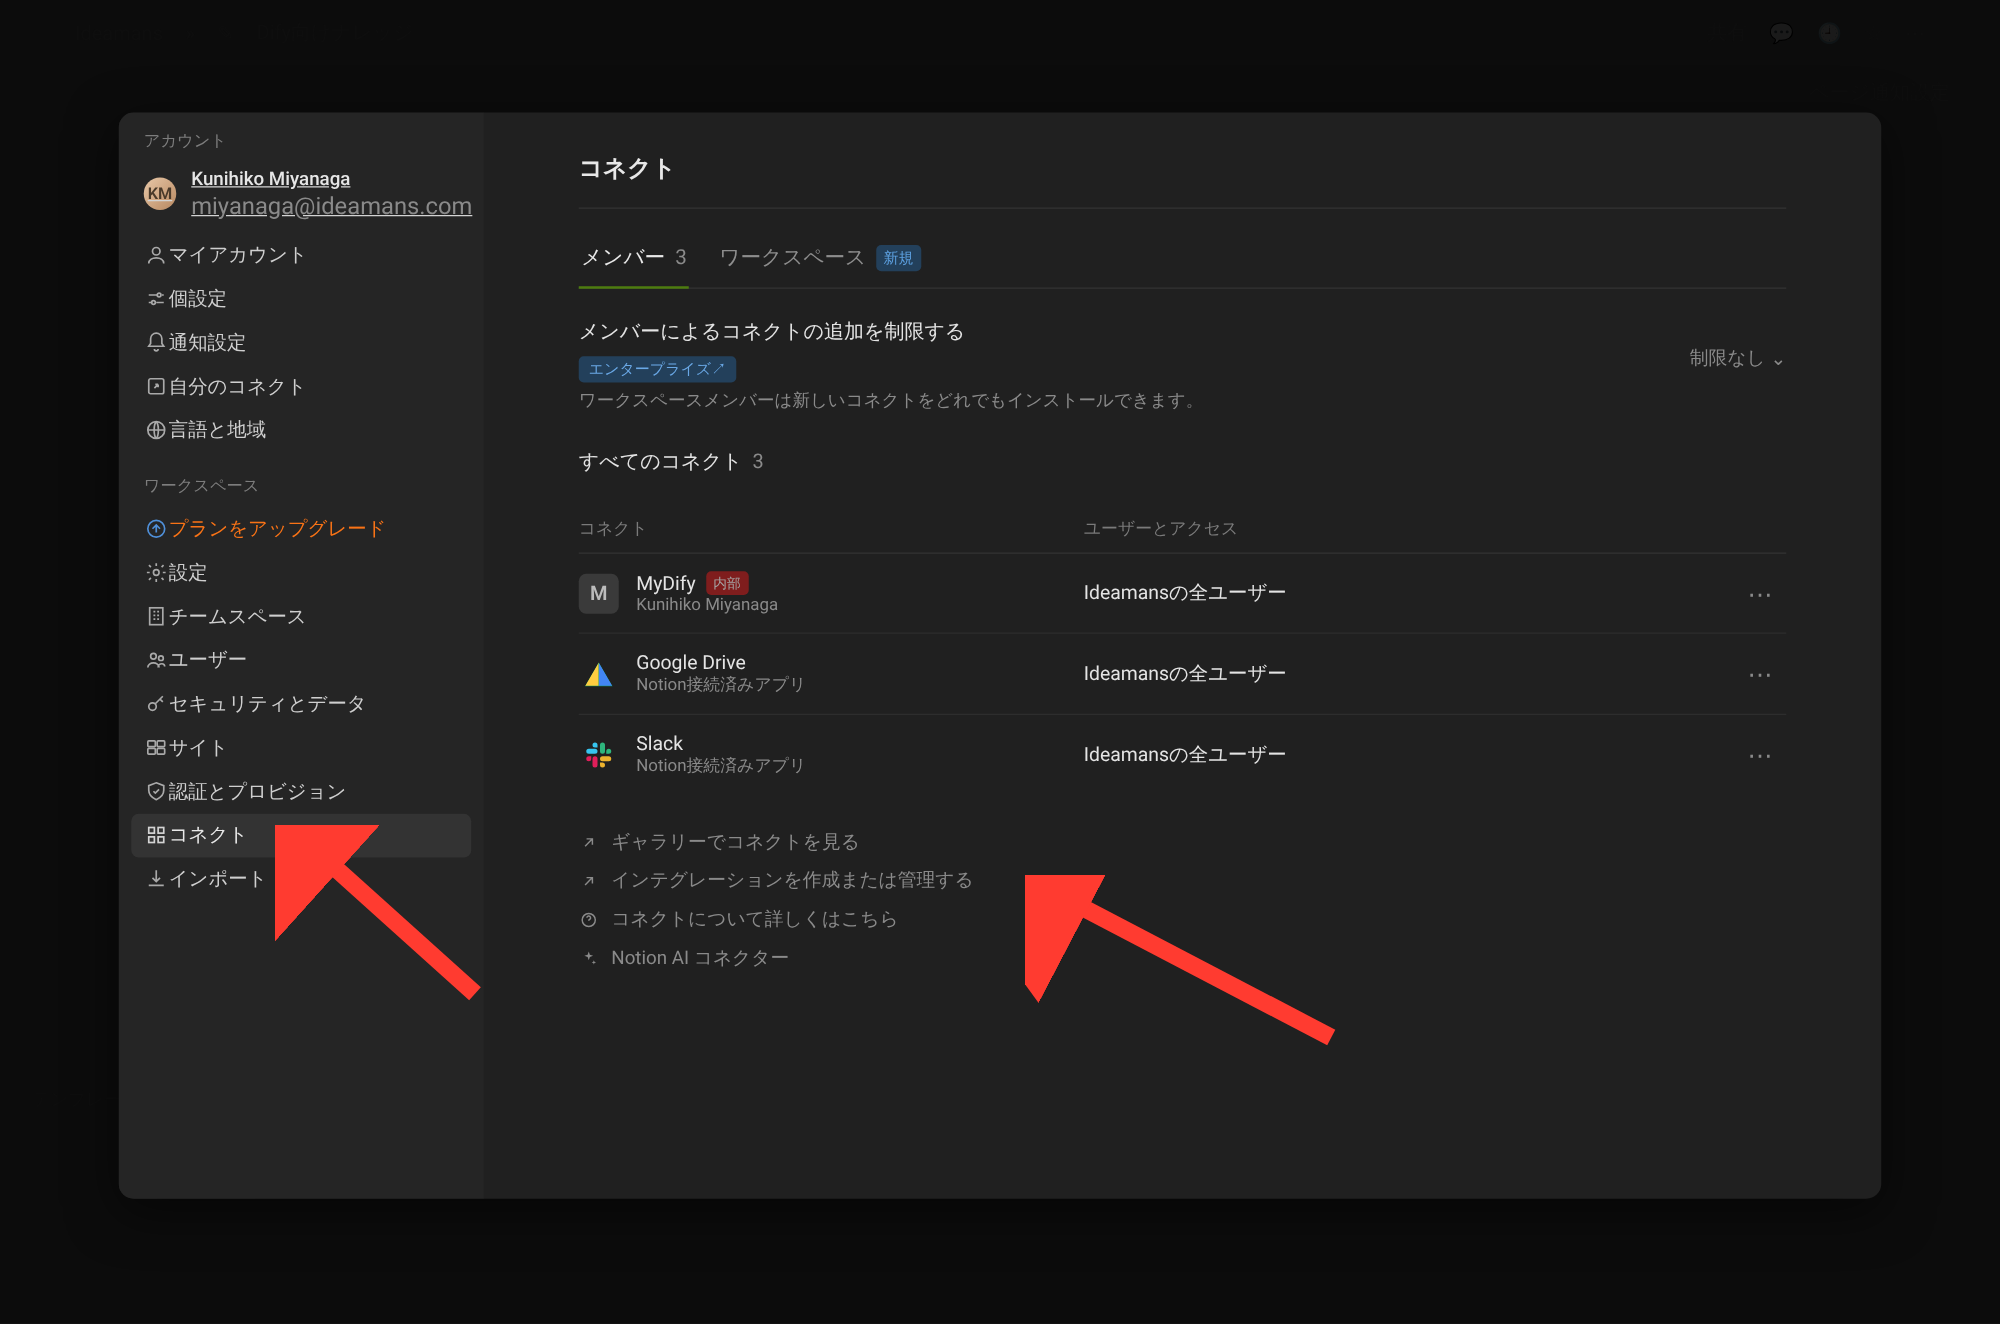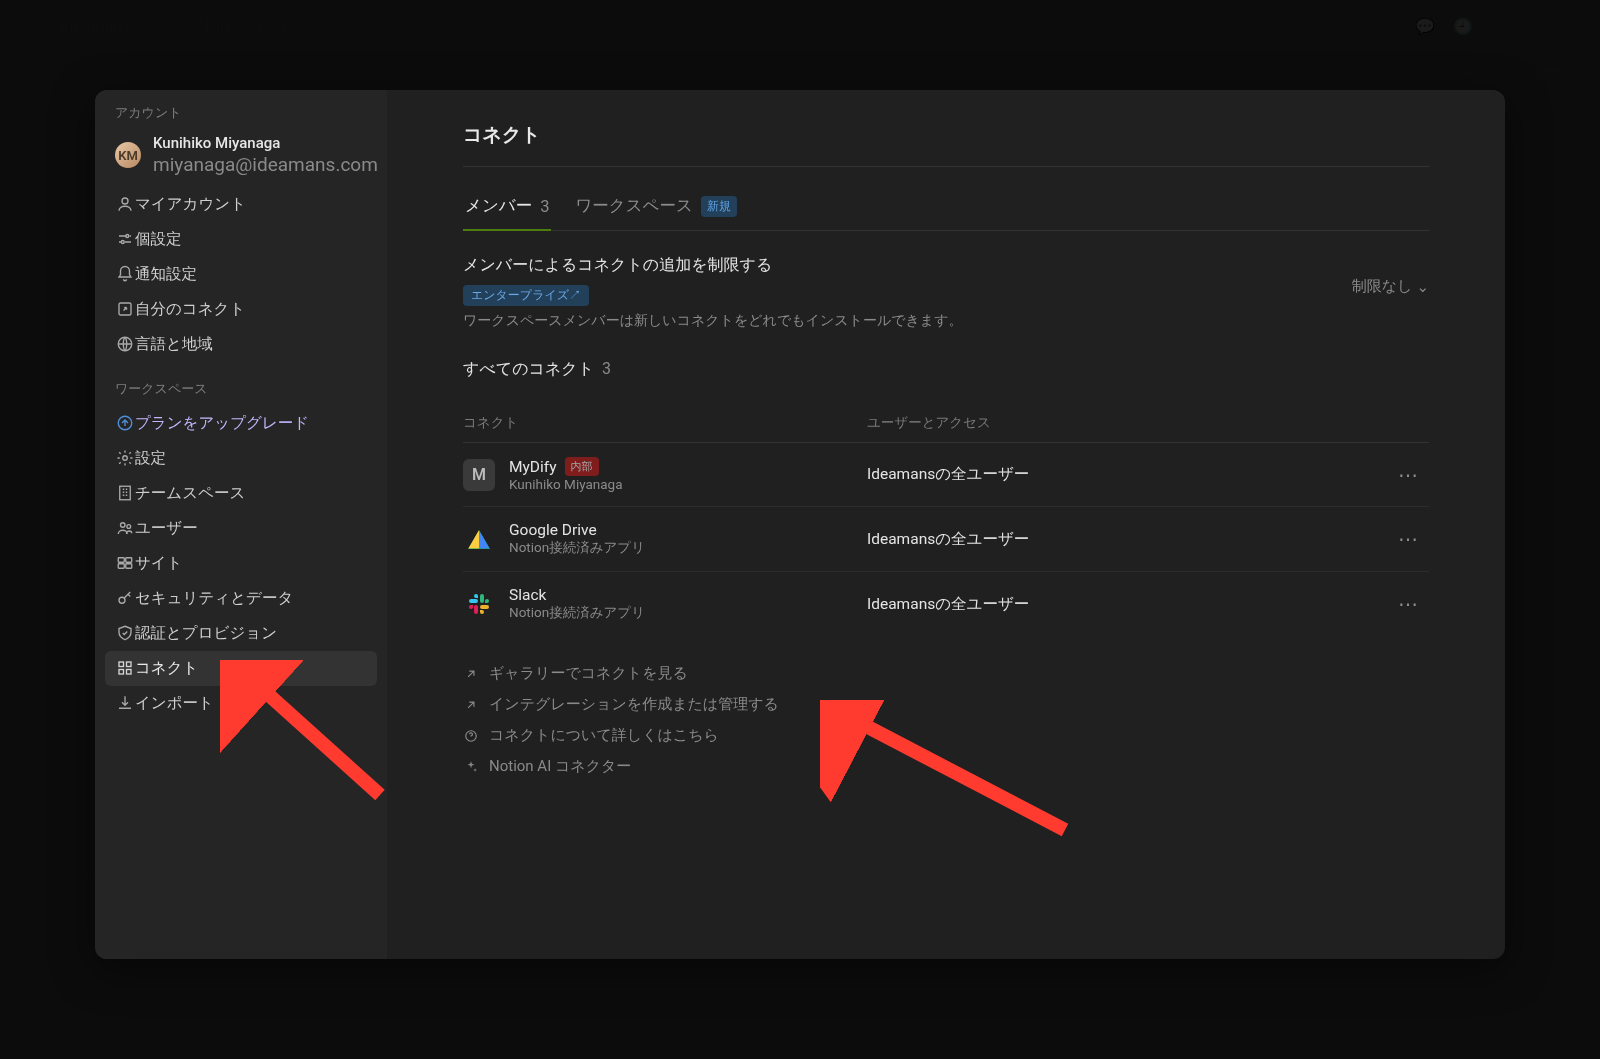--- a/index.html
+++ b/index.html
@@ -50,38 +50,39 @@
       padding:12px 10px;
       overflow:auto;
     }
     .ssb-section-label {
       font-size:13px; color:#7d7d7d; font-weight:500;
       padding: 2px 10px 8px;
     }
     .ssb-user {
       display:flex; gap:12px; align-items:center;
       padding:4px 10px 10px;
+      text-decoration:underline;
     }
     .avatar {
       width:26px;height:26px;border-radius:50%;
       background:linear-gradient(135deg,#e8c8a8,#b88860);
       flex:none;
       display:flex;align-items:center;justify-content:center;
       font-size:13px;color:#4a3a2a;font-weight:600;
     }
     .ssb-user-name{font-size:15px;color:#e6e6e6;font-weight:500;line-height:1.25}
     .ssb-user-email{font-size:19px;color:#8a8a8a;line-height:1.25}
     .ssb-item {
       display:flex; align-items:center; 
       padding:7px 10px; border-radius:6px;
       font-size:15.5px; color:#cfcfcf;
       cursor:pointer;
     }
     .ssb-item.active{background:#333333;color:#e9e9e9}
-    .ssb-item.upgrade{color:#c4b5fd}
+    .ssb-item.upgrade{color:#f97316}
     .ssb-gap{height:16px}
     .ssb-icon{width:20px;height:20px;flex:none;display:flex;align-items:center;justify-content:center;color:#a9a9a9}
     .ssb-item.upgrade .ssb-icon{color:#4f8fd8}
     .ssb-item.active .ssb-icon{color:#d4d4d4}
     
     .main {
       flex:1; padding:32px 76px 32px 76px; overflow:auto;
     }
     .page-title {
       font-size:19px; font-weight:600; color:#e8e8e8;
@@ -278,36 +279,36 @@
               <circle cx="9" cy="8" r="3"></circle>
               <circle cx="17" cy="10" r="2.5"></circle>
               <path d="M3 20c0-3 3-5 6-5s6 2 6 5M14 20c0-2 1.5-4 4-4s3 1 3 3"></path>
             </svg>
           </span>
           <span>ユーザー</span>
         </div>
         <div class="ssb-item">
           <span class="ssb-icon">
             <svg width="18" height="18" viewBox="0 0 24 24" fill="none" stroke="currentColor" stroke-width="1.8">
+              <circle cx="8" cy="15" r="4"></circle>
+              <path d="M11 12l8-8M16 7l3 3"></path>
+            </svg>
+          </span>
+          <span>セキュリティとデータ</span>
+        </div>
+        <div class="ssb-item">
+          <span class="ssb-icon">
+            <svg width="18" height="18" viewBox="0 0 24 24" fill="none" stroke="currentColor" stroke-width="1.8">
               <rect x="3" y="5" width="8" height="6" rx="1"></rect>
               <rect x="13" y="5" width="8" height="6" rx="1"></rect>
               <rect x="3" y="13" width="8" height="6" rx="1"></rect>
               <rect x="13" y="13" width="8" height="6" rx="1"></rect>
             </svg>
           </span>
           <span>サイト</span>
-        </div>
-        <div class="ssb-item">
-          <span class="ssb-icon">
-            <svg width="18" height="18" viewBox="0 0 24 24" fill="none" stroke="currentColor" stroke-width="1.8">
-              <circle cx="8" cy="15" r="4"></circle>
-              <path d="M11 12l8-8M16 7l3 3"></path>
-            </svg>
-          </span>
-          <span>セキュリティとデータ</span>
         </div>
         <div class="ssb-item">
           <span class="ssb-icon">
             <svg width="18" height="18" viewBox="0 0 24 24" fill="none" stroke="currentColor" stroke-width="1.8">
               <path d="M12 3l8 3v5c0 5-3.5 8-8 10-4.5-2-8-5-8-10V6l8-3z"></path>
               <path d="M9 12l2 2 4-4"></path>
             </svg>
           </span>
           <span>認証とプロビジョン</span>
         </div>

